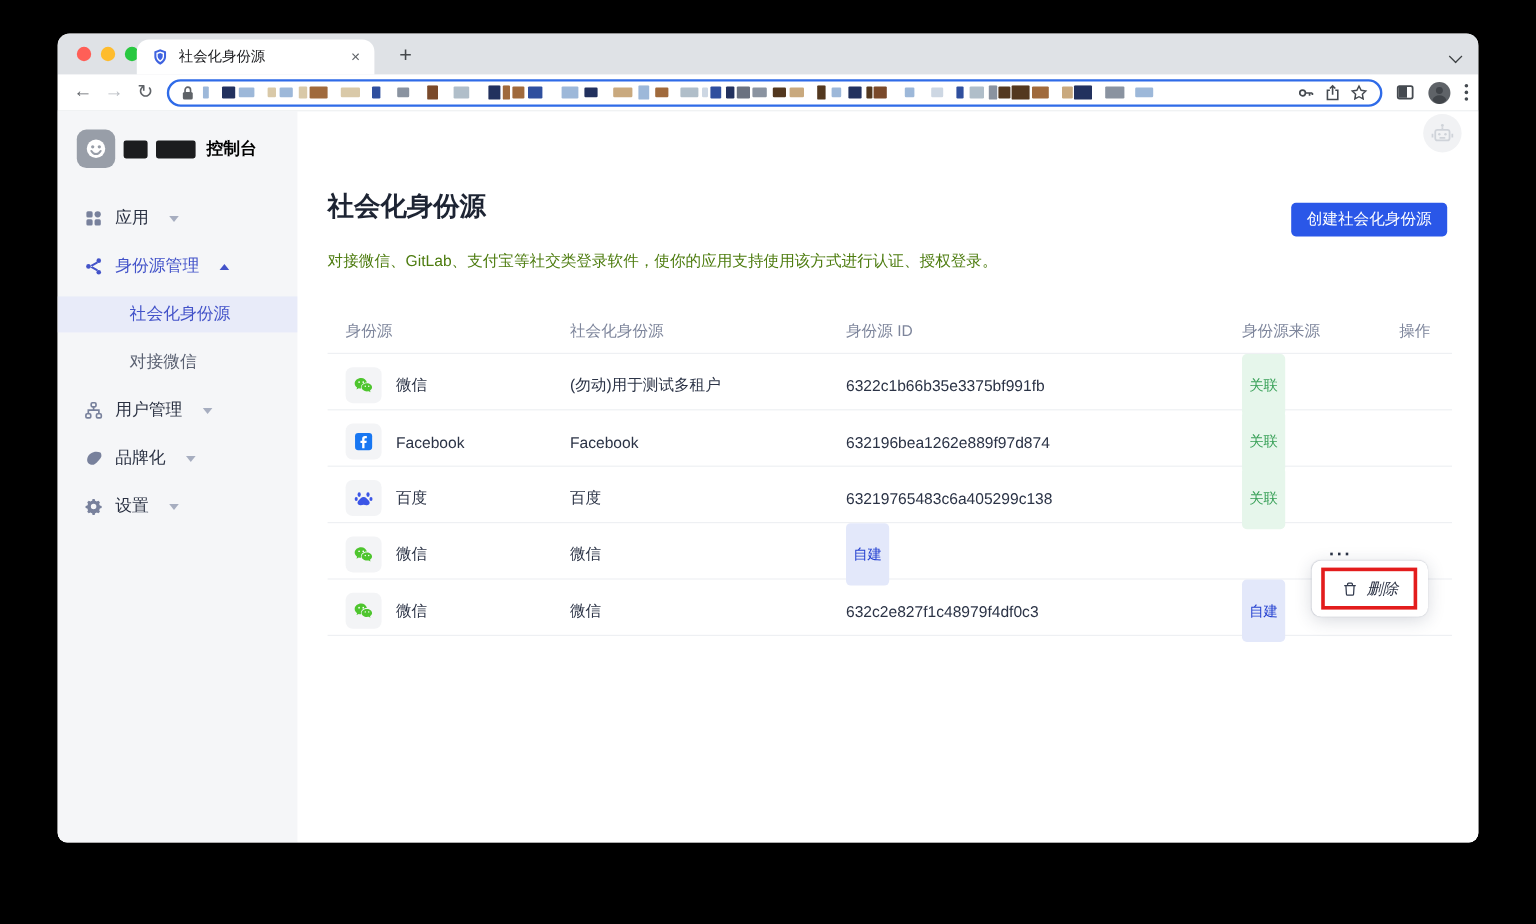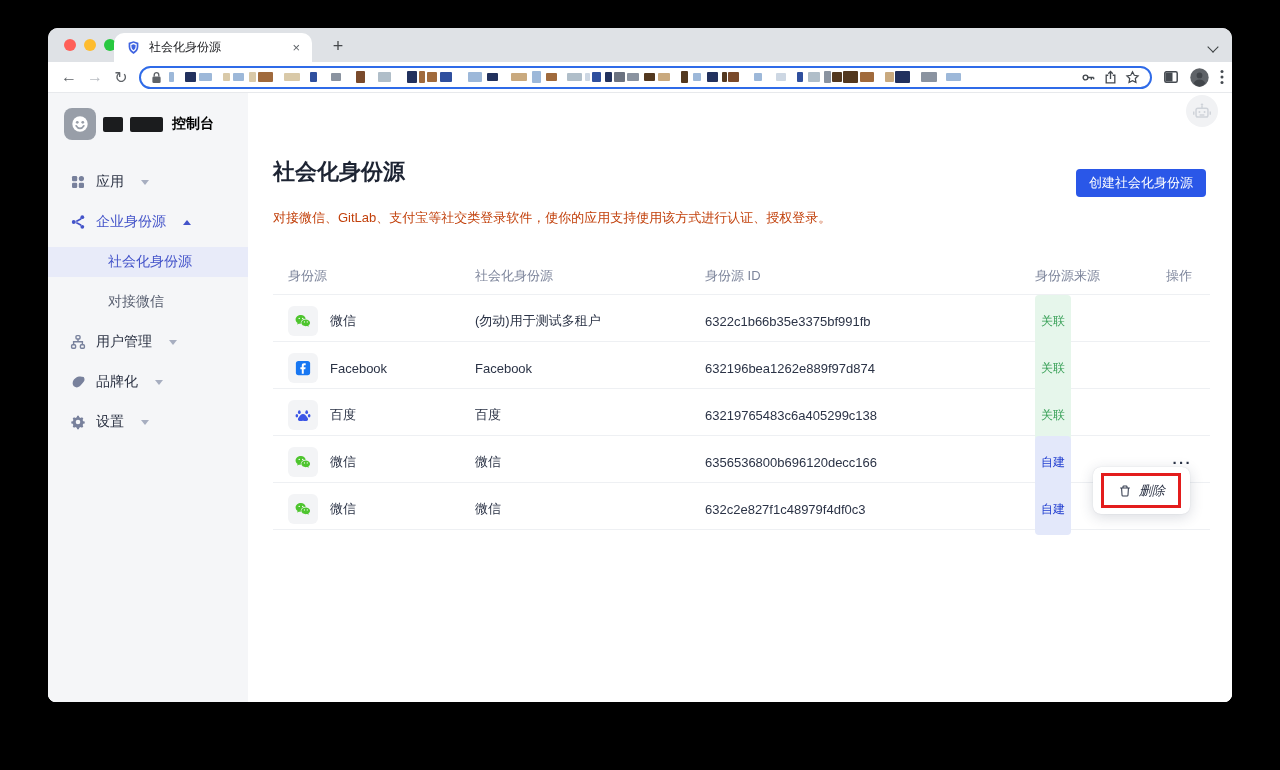--- a/index.html
+++ b/index.html
@@ -65,21 +65,21 @@
     padding-left:60px; font-size:14px; color:#5a6172; }
   .menu-sub.active { background:#e8ebf9; color:#4353c9; }
   
   .main { flex:1; position:relative; background:#fff; min-width:0; }
   .robot { position:absolute; top:2px; right:14px; width:32px; height:32px; border-radius:50%;
     background:#f1f2f4; display:flex; align-items:center; justify-content:center; }
   .page-head { display:flex; justify-content:space-between; align-items:flex-start; padding:64px 26px 0 25px; }
   .page-title { font-size:22px; font-weight:bold; color:#1d2433; }
   .create-btn { margin-top:12px; height:28px; padding:0 13px; background:#2a57e8; color:#fff;
     font-size:13px; border:none; border-radius:4px; white-space:nowrap; }
-  .desc { padding:12px 26px 0 25px; font-size:13px; color:#c2410c; }
+  .desc { padding:12px 26px 0 25px; font-size:13px; color:#4d7c0f; }
   .table { margin:30px 22px 0 25px; }
   .t-head, .t-row { display:grid; grid-template-columns:187px 230px 330px 125px 1fr; align-items:center; }
   .t-head { height:38px; font-size:13px; color:#7e869c; border-bottom:1px solid #eef0f3; }
   .t-head > div, .t-row > div { padding-left:15px; }
   .t-row { height:47px; font-size:13px; color:#2b3346; border-bottom:1px solid #eef0f3; }
   .cell-provider { display:flex; align-items:center; gap:12px; }
   .p-icon { width:30px; height:30px; border-radius:6px; background:#f3f4f6;
     display:flex; align-items:center; justify-content:center; flex:none; }
   .pi { display:flex; width:18px; height:18px; }
   .badge { display:inline-block; padding:20px 6px; border-radius:4px; font-size:12px; line-height:1; }
@@ -252,21 +252,21 @@
           </div>
           <div class="menu-item active-group">
             <span class="mi-icon">
               <svg viewBox="0 0 16 16" width="16" height="16" fill="#4353c9">
                 <circle cx="12.3" cy="3.2" r="1.9"></circle>
                 <circle cx="3.7" cy="8" r="1.9"></circle>
                 <circle cx="12.3" cy="12.8" r="1.9"></circle>
                 <path d="M5.3 7l5.5-3.1.8 1.5L6.1 8.5zM5.3 9l5.5 3.1.8-1.5L6.1 7.5z"></path>
               </svg>
             </span>
-            <span>企业身份源</span>
+            <span>身份源管理</span>
             <span class="caret up"></span>
           </div>
           <div class="menu-sub active">
             <span>社会化身份源</span>
           </div>
           <div class="menu-sub">
             <span>对接微信</span>
           </div>
           <div class="menu-item">
             <span class="mi-icon">
@@ -404,21 +404,20 @@
                       <circle cx="11.6" cy="8.5" r=".95" fill="#fff"></circle>
                       <circle cx="13.9" cy="13.2" r=".8" fill="#fff"></circle>
                       <circle cx="17.7" cy="13.2" r=".8" fill="#fff"></circle>
                     </svg>
         </span>
 
       </span>
       <span>微信</span>
     </div>
     <div>微信</div>
-    <div>6356536800b696120decc166</div>
     <div><span class="badge self">自建</span></div>
     <div class="cell-actions"><span class="dots-btn">···</span></div>
   </div>
 
   <div class="t-row">
     <div class="cell-provider">
       <span class="p-icon">
         <span class="pi pi-wechat" style="display: flex;">
           <svg viewBox="0 0 24 24" width="18" height="18">
                       <path fill="#4ec52e" d="M9.4 4C5.4 4 2.1 6.7 2.1 10c0 1.9 1 3.5 2.7 4.6l-.7 2.2 2.5-1.3c.7.2 1.4.3 2.2.3h.4a5.7 5.7 0 0 1-.2-1.5c0-3 2.9-5.4 6.4-5.4h.3C15 6.1 12.4 4 9.4 4z"></path>

